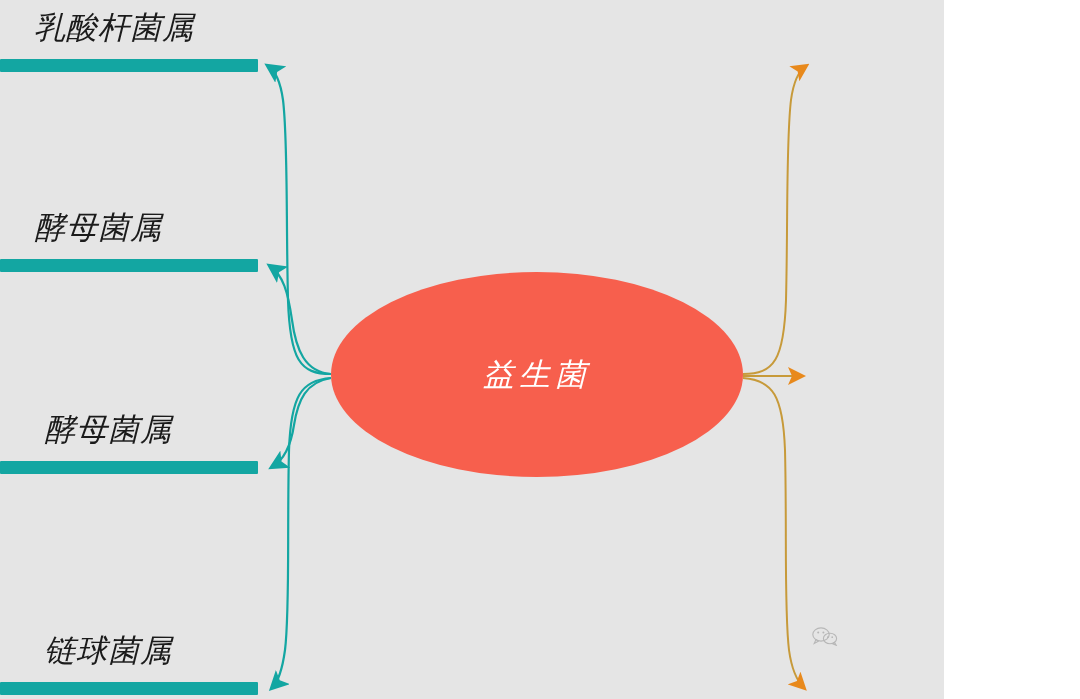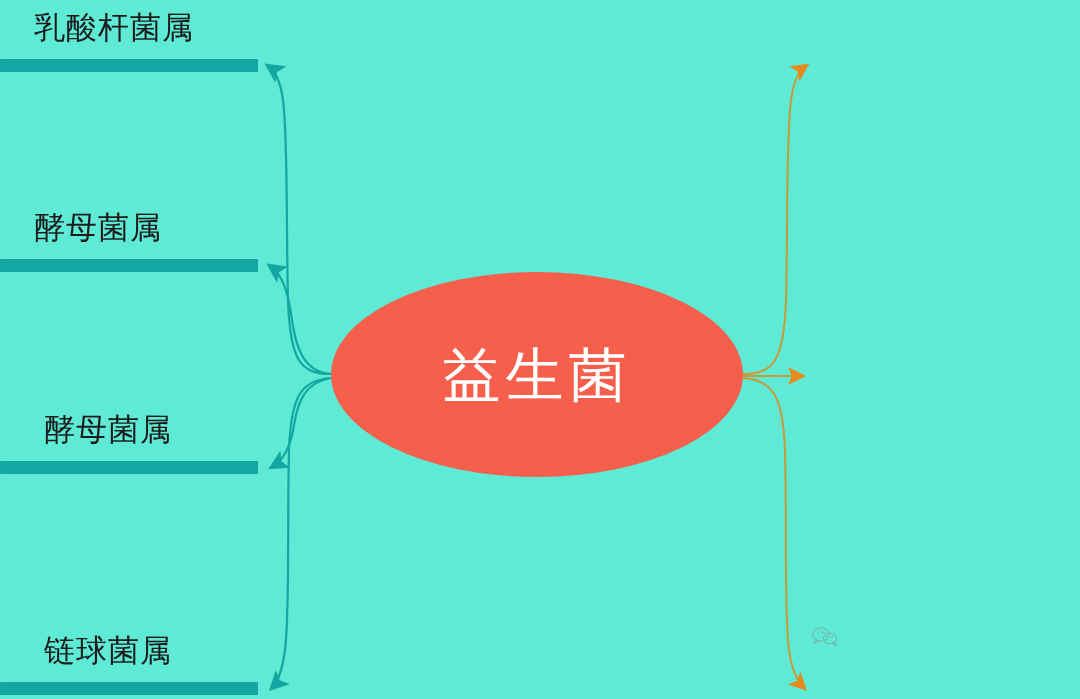--- a/index.html
+++ b/index.html
@@ -5,24 +5,25 @@
   html, body {
     margin: 0;
     padding: 0;
     background: #ffffff;
   }
   body {
     font-family: "DejaVu Sans", "Liberation Sans", sans-serif;
   }
   #stage {
     position: relative;
-    width: 1080px;
+    width: 944px;
     height: 699px;
-    background: #5eead4;
+    background: #e5e5e5;
     overflow: hidden;
+    font-style: italic;
   }
   #connectors {
     position: absolute;
     left: 0;
     top: 0;
     width: 1080px;
     height: 699px;
     pointer-events: none;
   }
   .branch {
@@ -52,21 +53,21 @@
     width: 412px;
     height: 205px;
     border-radius: 50%;
     background: #f75f4d;
     display: flex;
     align-items: center;
     justify-content: center;
   }
   #center-label {
     color: #ffffff;
-    font-size: 58px;
+    font-size: 31px;
     letter-spacing: 5px;
     line-height: 1;
     font-family: "DejaVu Sans", "Liberation Sans", sans-serif;
     text-align: right;
   }
   #watermark {
     position: absolute;
     left: 812px;
     top: 626px;
     display: flex;

